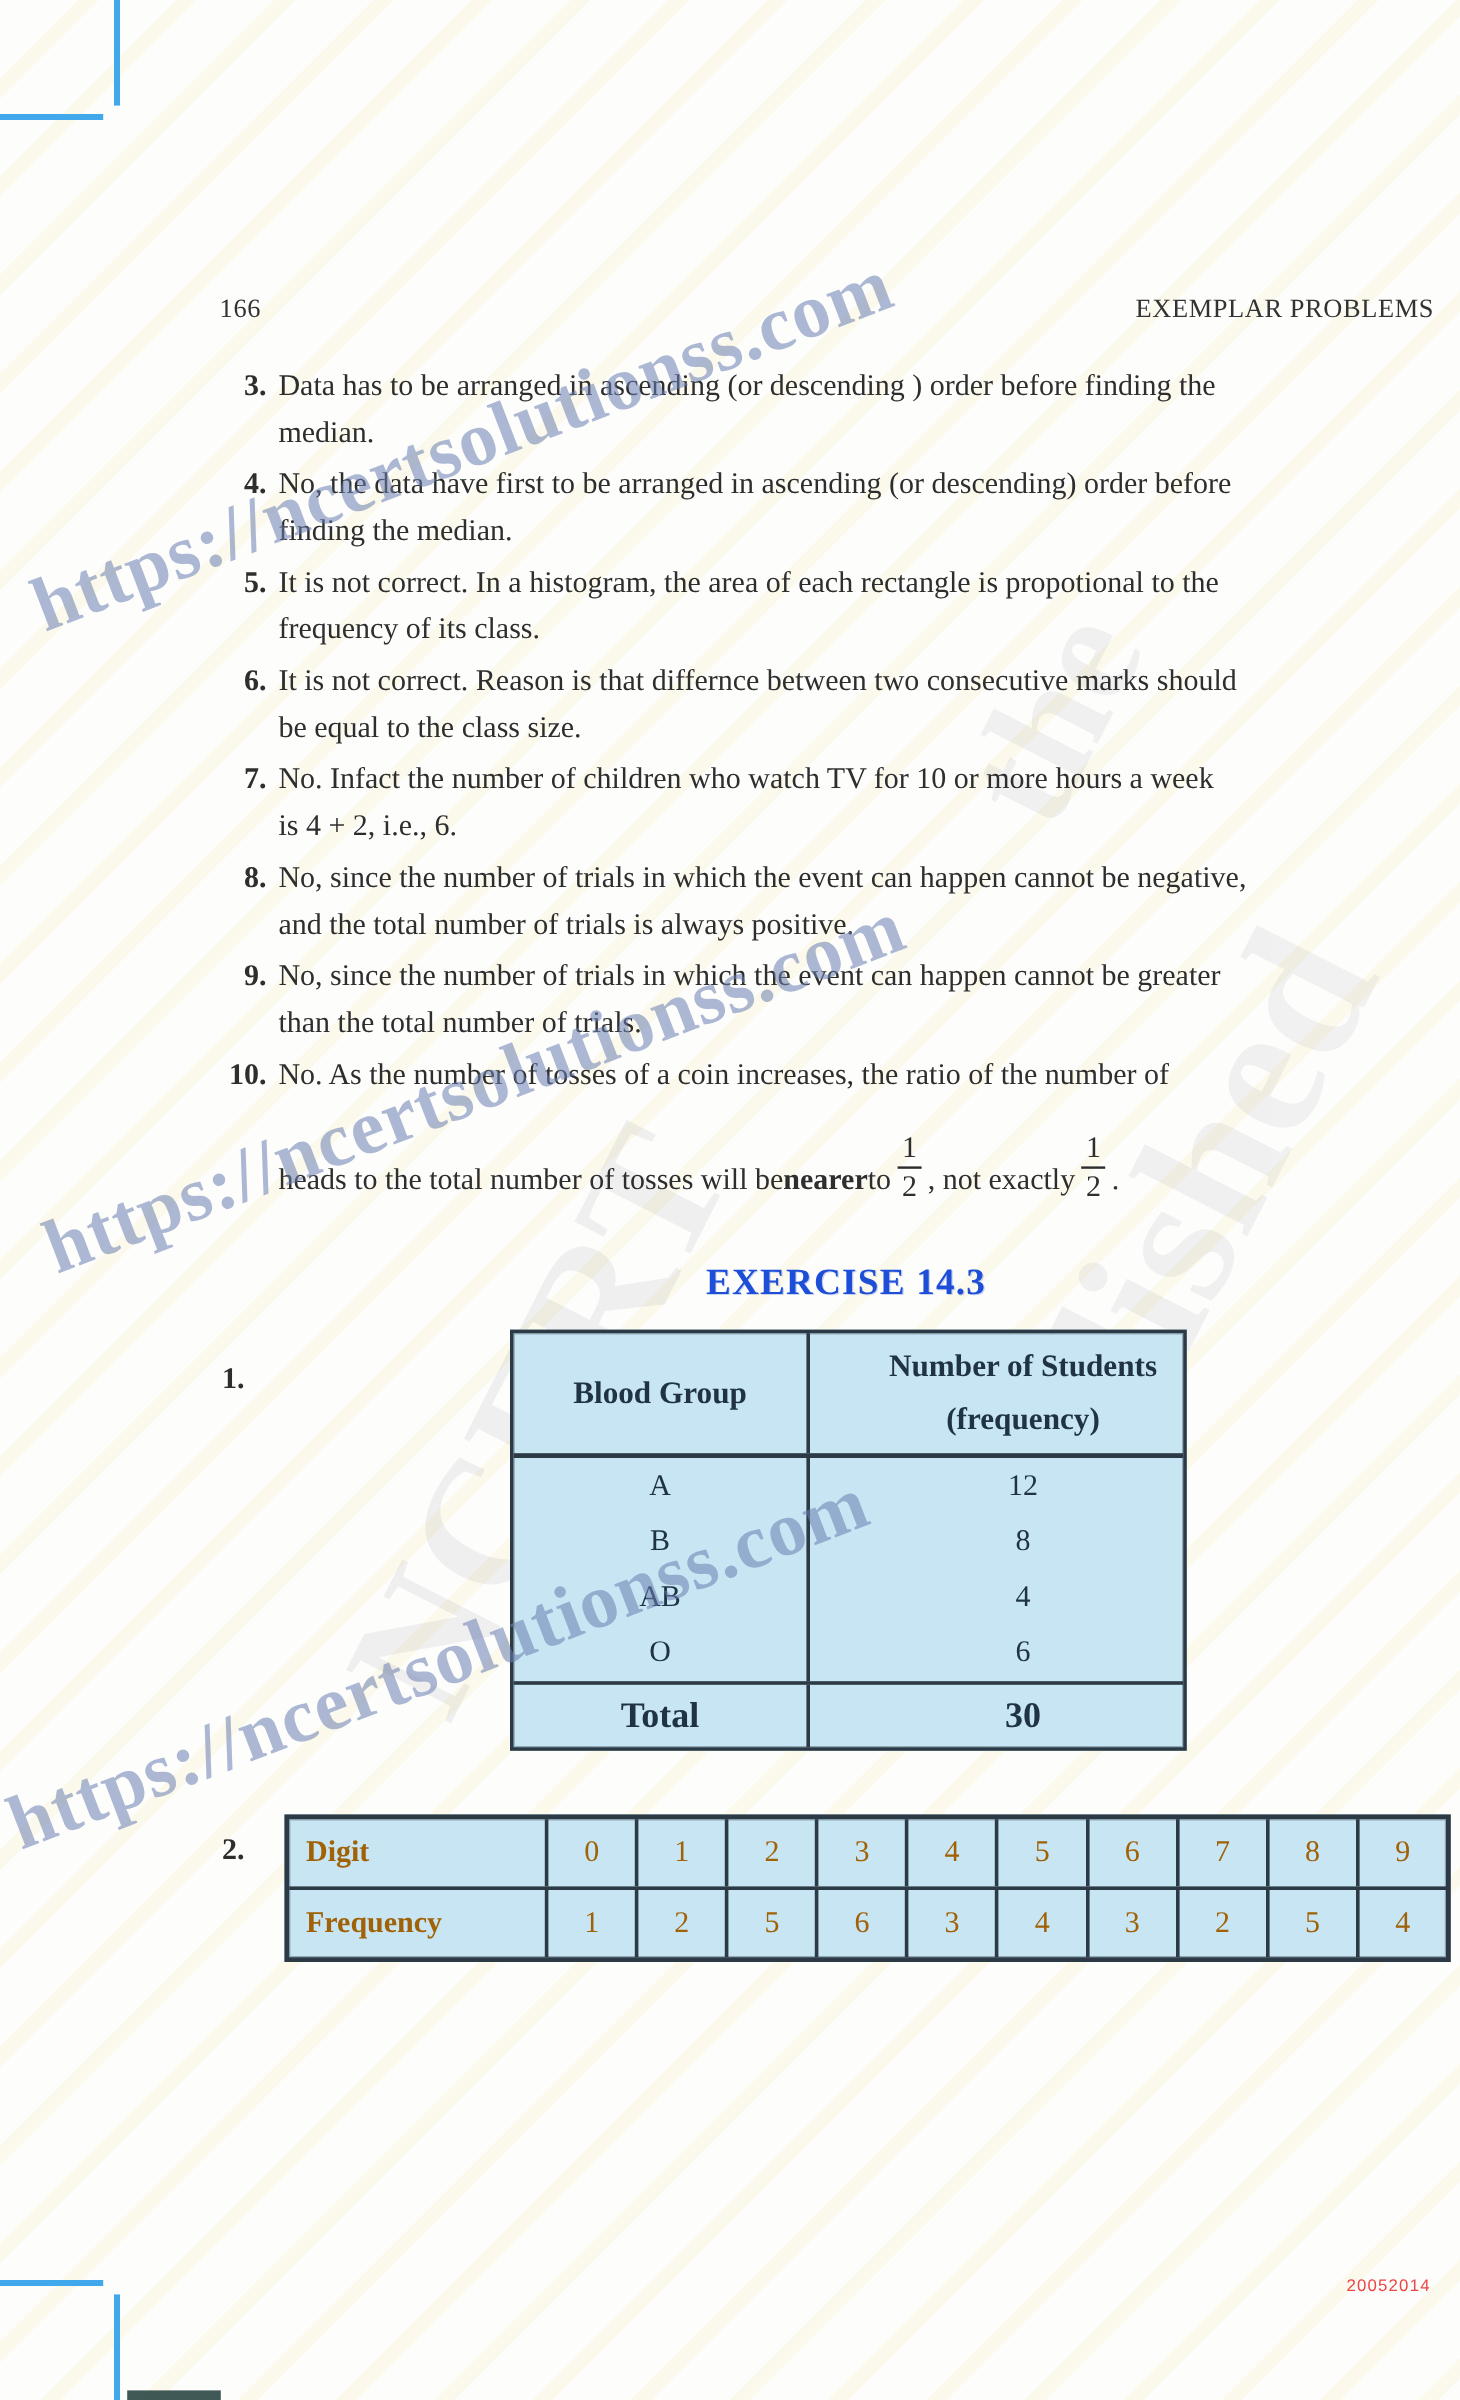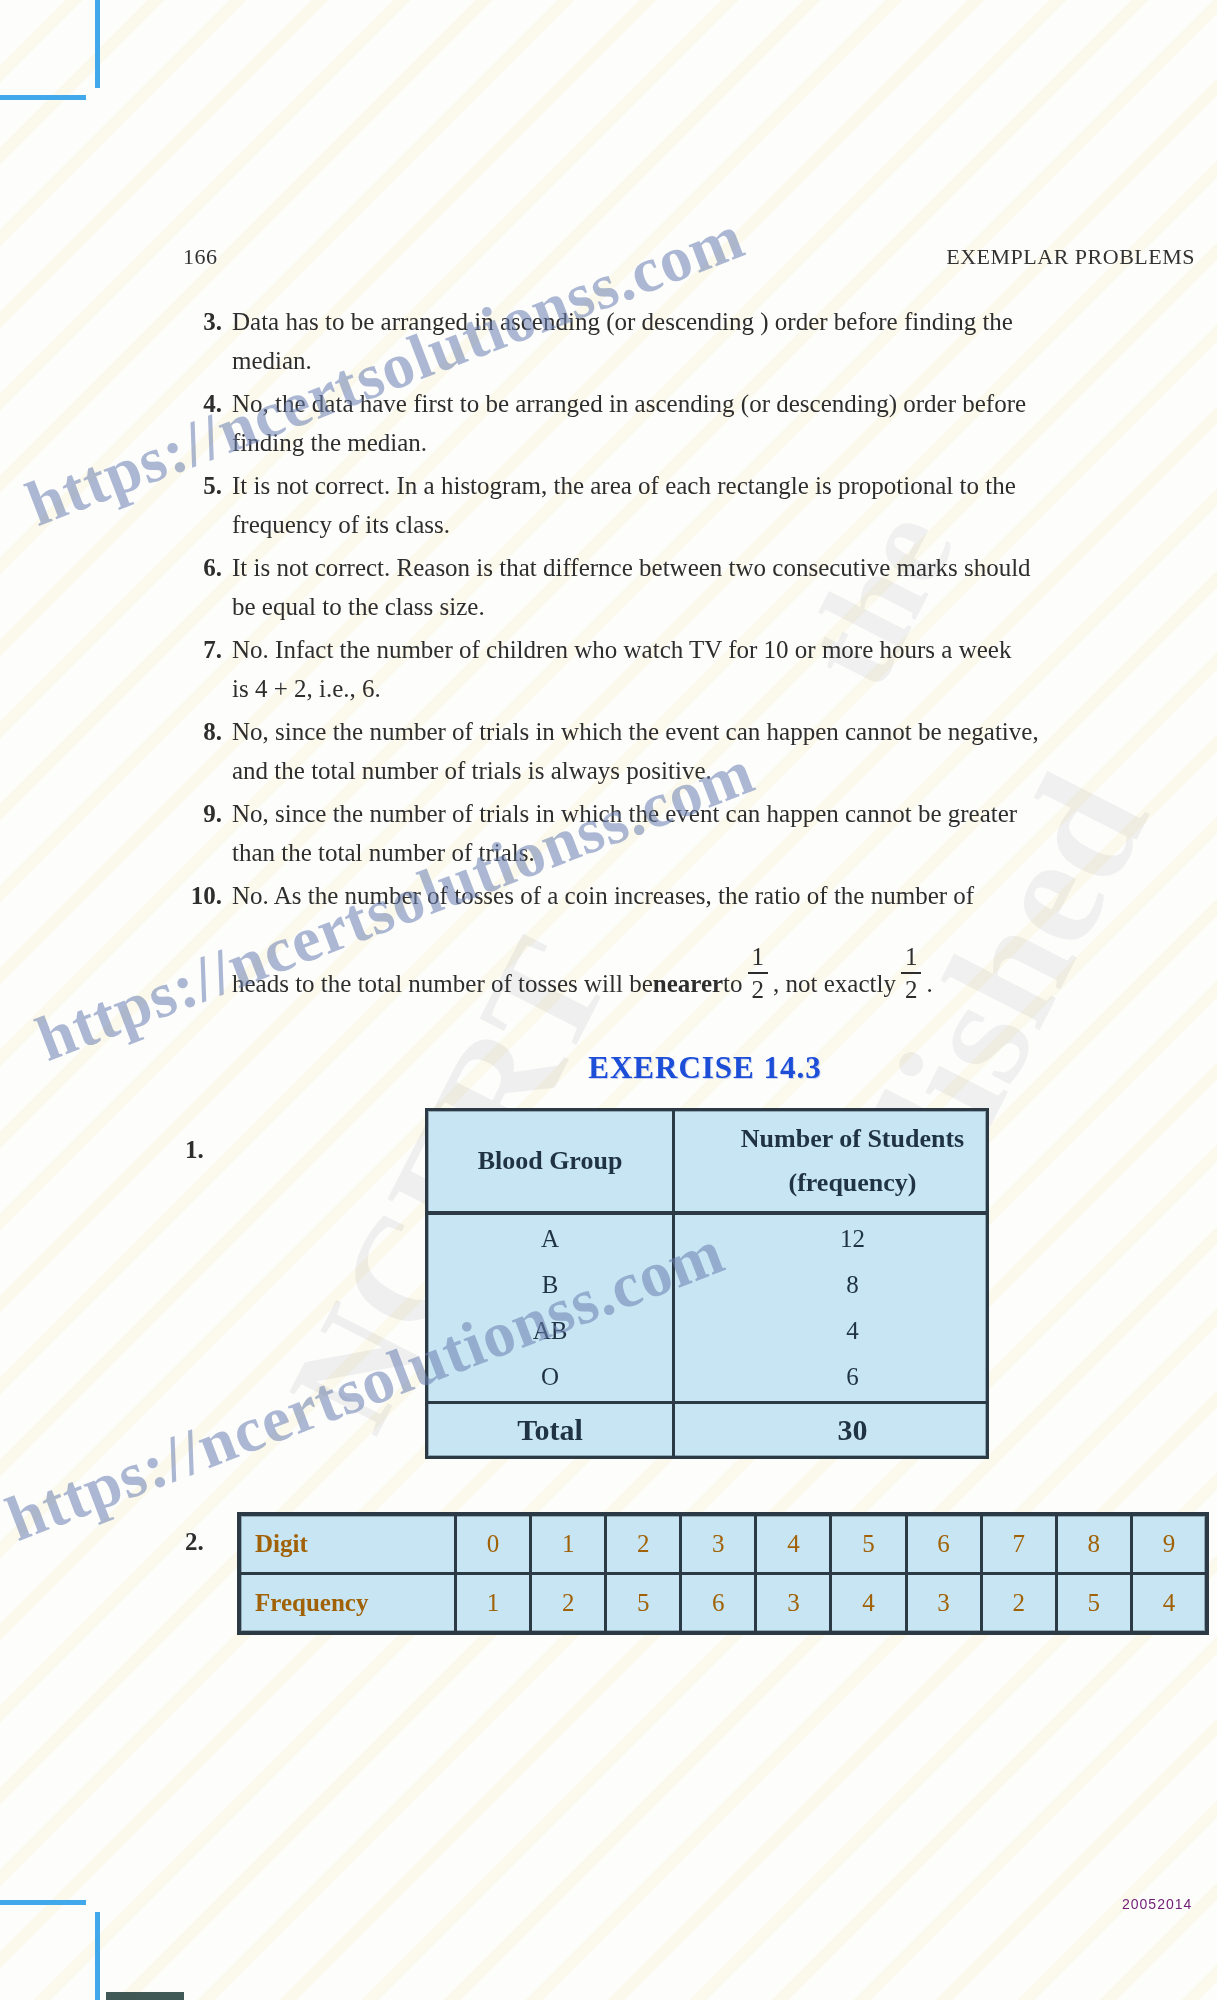--- a/index.html
+++ b/index.html
@@ -79,21 +79,21 @@
     font-size:64px;font-weight:bold;
     color:rgba(105,128,176,0.55);
     transform-origin:0 50%;transform:rotate(-21deg);
     pointer-events:none;letter-spacing:1px;
   }
   .ghost{
     position:absolute;white-space:nowrap;font-weight:bold;
     color:#1a1a2e;transform-origin:0 50%;
     pointer-events:none;font-family:"Liberation Serif",serif;
   }
-  .stamp{position:absolute;left:1122px;top:1896px;font-family:"Liberation Sans",sans-serif;font-size:14px;color:#701a75;letter-spacing:1px;}
+  .stamp{position:absolute;left:1122px;top:1896px;font-family:"Liberation Sans",sans-serif;font-size:14px;color:#ef4444;letter-spacing:1px;}
   .smudge{position:absolute;left:106px;top:1992px;width:78px;height:8px;background:#1e3c3a;opacity:.85;}
 </style>
 </head>
 <body>
 
 <div class="page">
 
   <div class="stripes"></div>
 
   <div class="ghost" style="left:330px;top:1330px;font-size:150px;opacity:.055;transform:rotate(-63deg);">NCERT</div>

